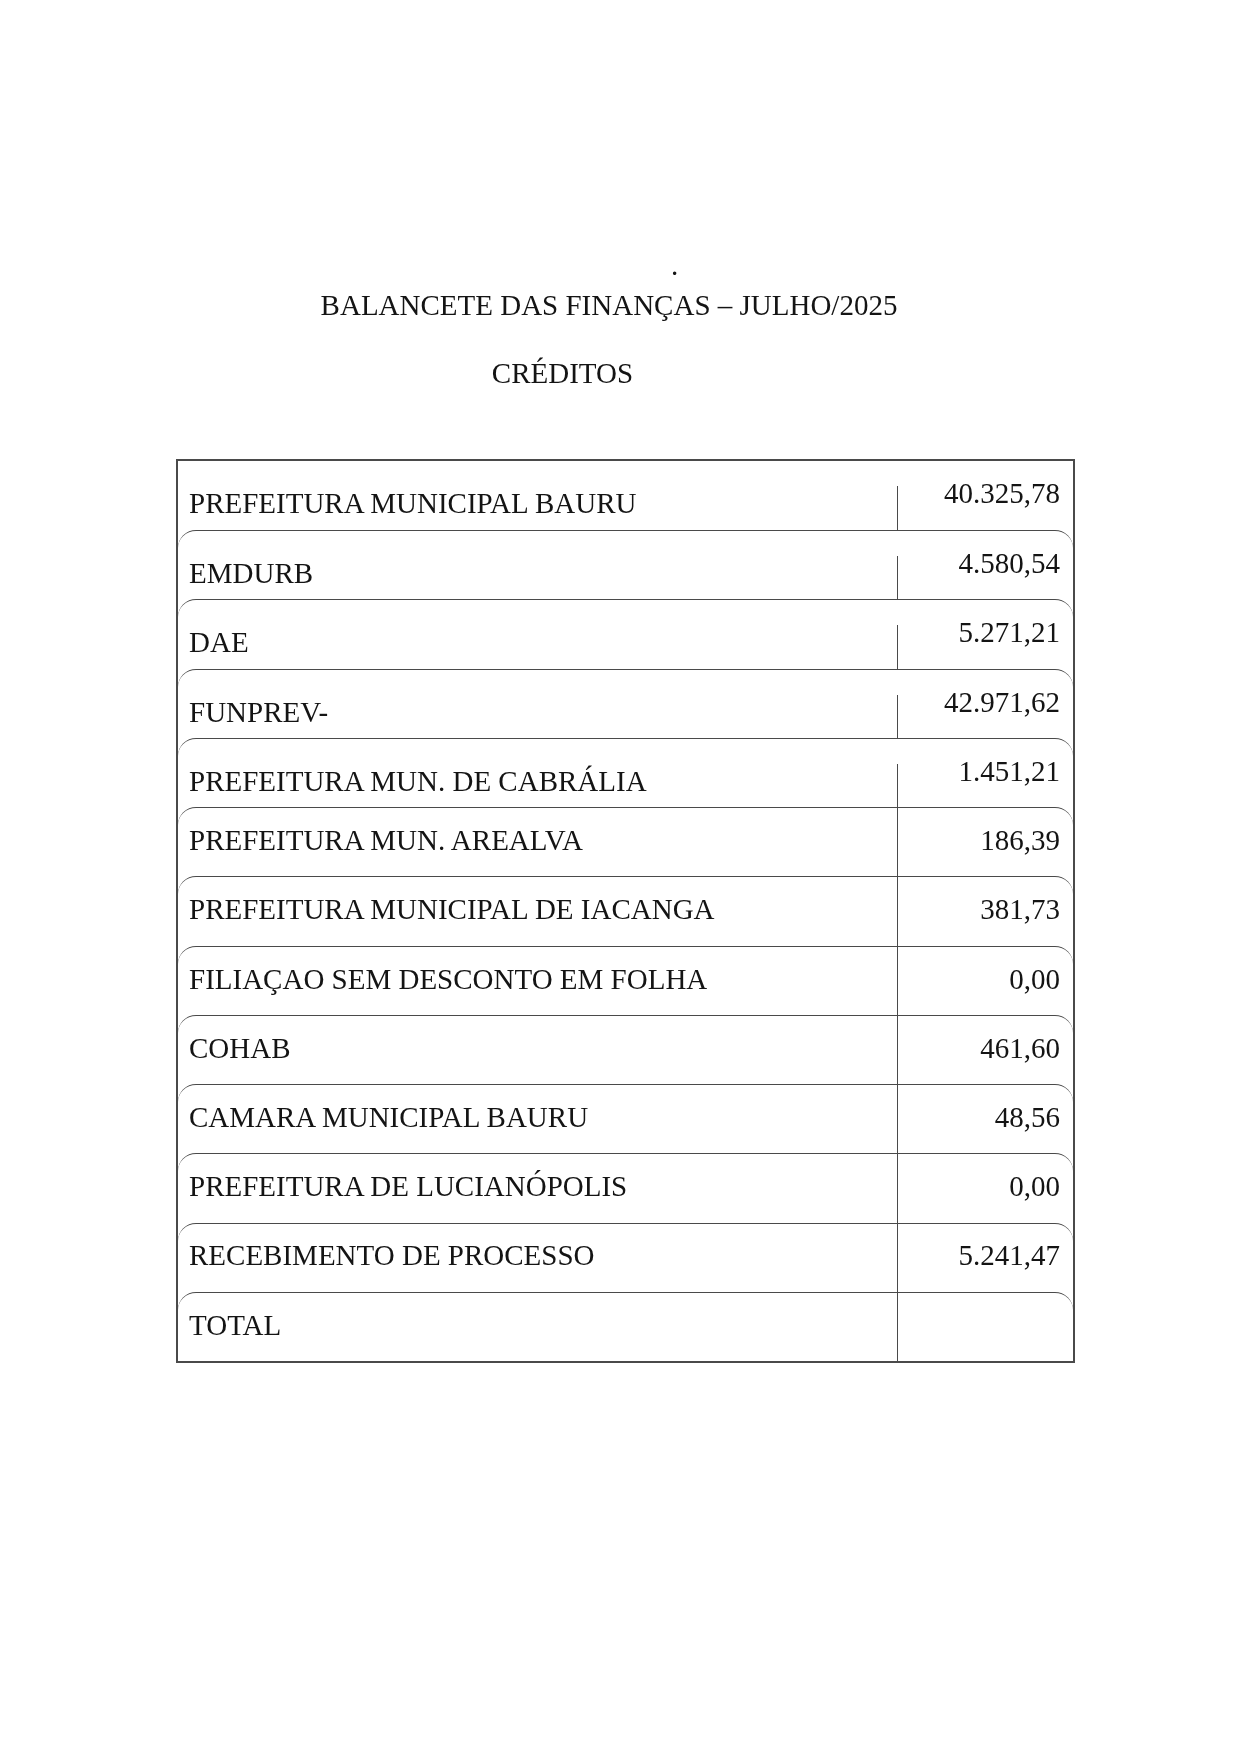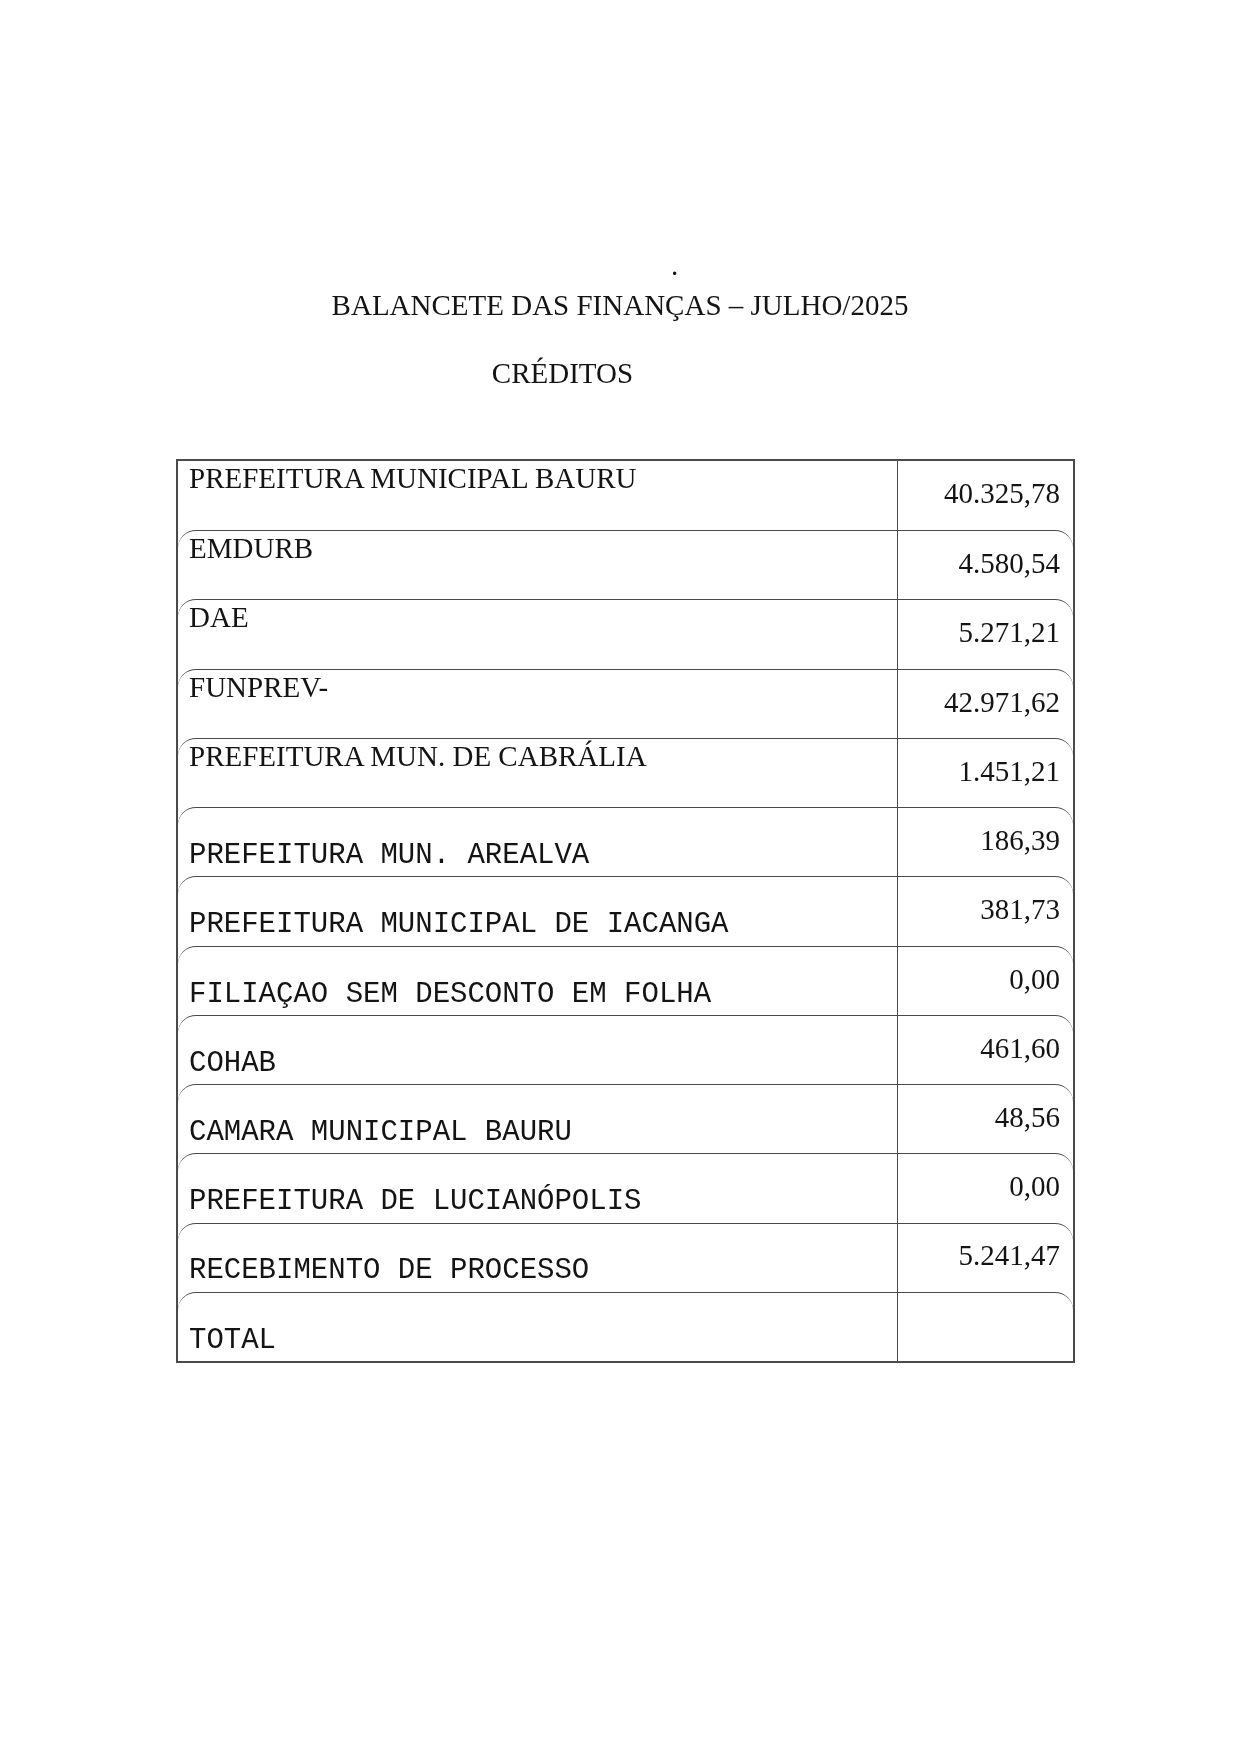--- a/index.html
+++ b/index.html
@@ -28,21 +28,21 @@
     position: absolute;
     top: 250px;
     left: 671px;
     font-size: 29px;
     line-height: 1.1;
     color: var(--text);
   }
   .doc-title {
     position: absolute;
     top: 289px;
-    left: 11px;
+    left: 0;
     width: 1218px;
     text-align: center;
     font-size: 29px;
     line-height: 1.15;
     white-space: nowrap;
     color: var(--text);
   }
   .doc-subtitle {
     position: absolute;
     top: 357px;
@@ -74,22 +74,22 @@
     display: flex;
     flex-direction: column;
     min-height: 0;
     overflow: hidden;
   }
   .label-cell {
     border-right: 1.4px solid var(--border);
     padding: 1px 10px 4px 11px;
     align-items: flex-start;
   }
-  .label-top .label-cell { justify-content: flex-start; }
-  .label-bottom .label-cell { justify-content: flex-end; font-family: Liberation Mono, monospace; }
+  .label-top .label-cell { justify-content: flex-start; margin-top: 25px; }
+  .label-bottom .label-cell { justify-content: center; }
   .value-cell {
     justify-content: center;
     align-items: flex-end;
     padding: 1px 13px 4px 6px;
   }
   .label-text, .value-text {
     font-size: 29px;
     line-height: 1.15;
     white-space: nowrap;
     color: var(--text);

